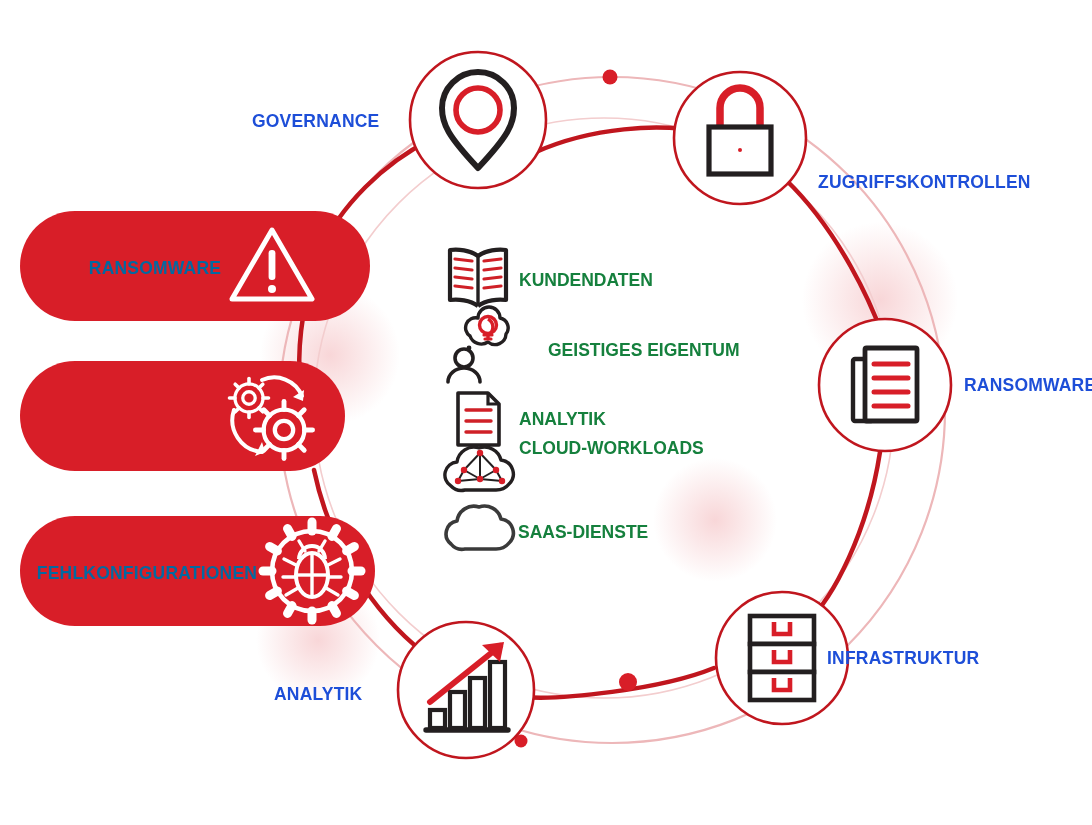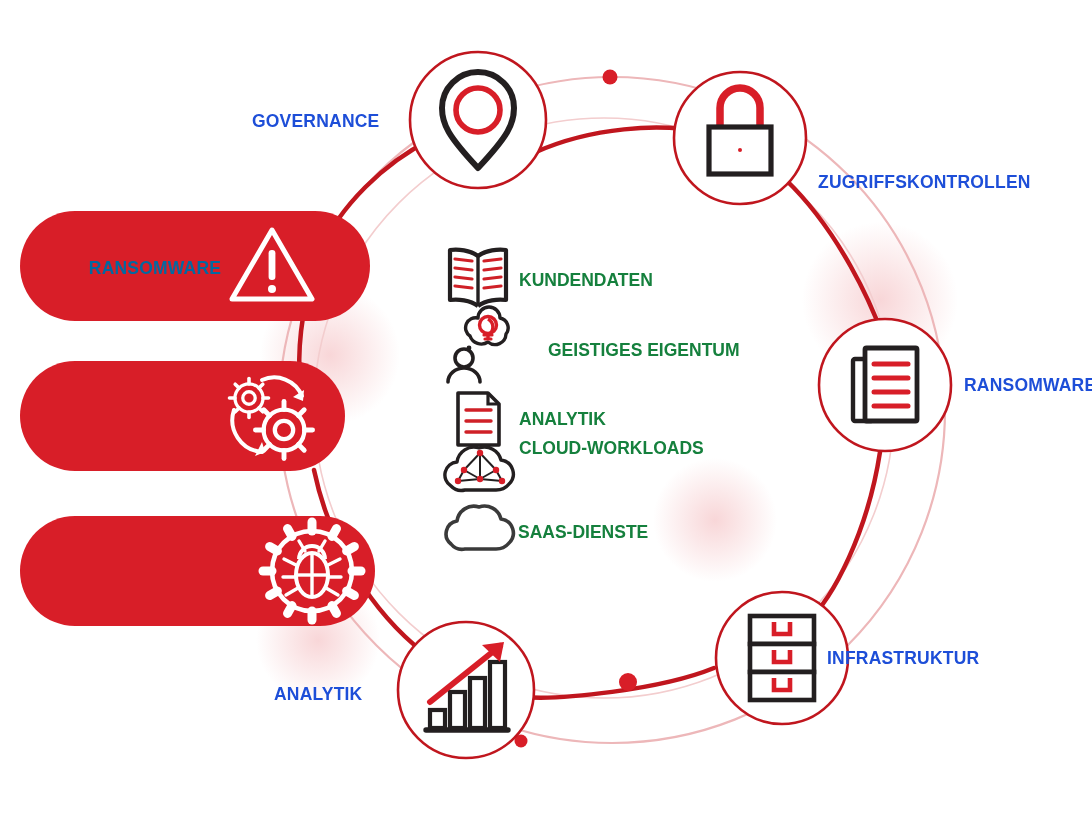--- a/index.html
+++ b/index.html
@@ -293,20 +293,21 @@
     </g>
   </svg>
 
   <div class="node-label" style="left:252px;top:113px;">GOVERNANCE</div>
   <div class="node-label" style="left:818px;top:140px;margin-top:34px;">ZUGRIFFSKONTROLLEN</div>
   <div class="node-label" style="left:964px;top:377px;">RANSOMWARE</div>
   <div class="node-label" style="left:827px;top:650px;">INFRASTRUKTUR</div>
   <div class="node-label" style="left:274px;top:686px;">ANALYTIK</div>
 
   <div class="pill-label" style="left:40px;top:258px;width:230px;">RANSOMWARE</div>
+  <div class="pill-label" style="left:22px;top:563px;width:250px;">FEHLKONFIGURATIONEN</div>
 
   <div class="legend-label" style="left:519px;top:272px;">KUNDENDATEN</div>
   <div class="legend-label" style="left:519px;top:342px;margin-left:29px;">GEISTIGES EIGENTUM</div>
   <div class="legend-label" style="left:519px;top:411px;">ANALYTIK</div>
   <div class="legend-label" style="left:519px;top:440px;">CLOUD-WORKLOADS</div>
   <div class="legend-label" style="left:518px;top:524px;">SAAS-DIENSTE</div>
 
 </div>
 
 </body></html>

